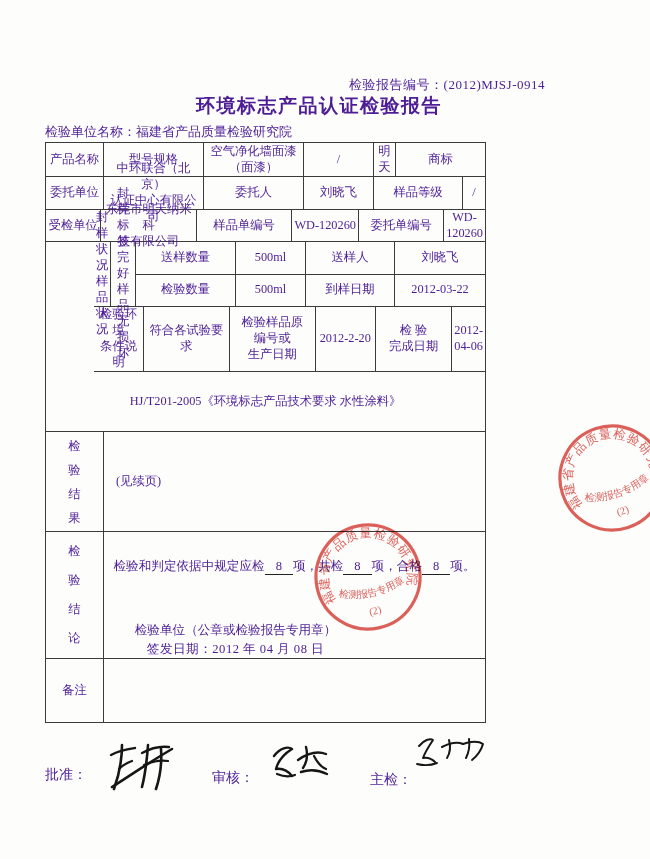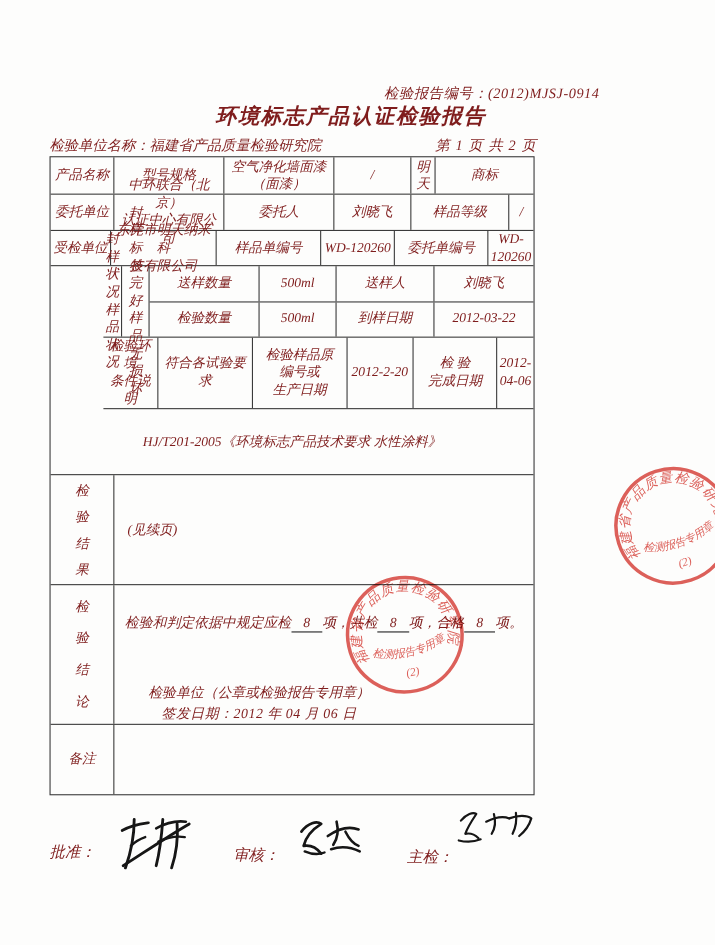--- a/index.html
+++ b/index.html
@@ -1,18 +1,18 @@
 <!DOCTYPE html>
 <html><head>
 <meta charset="utf-8">
 <style>
   * { margin:0; padding:0; box-sizing:border-box; }
   html,body { width:650px; height:859px; }
   body { font-family:"Liberation Serif","DejaVu Serif",serif; background:#ffffff; overflow:hidden; }
-  .page { position:relative; width:650px; height:859px; background:#fdfdfc; color:#7f1d1d;font-style:italic; }
+  .page { position:relative; width:650px; height:859px; background:#fdfdfc; color:#4c1d95; }
 
   
   .report-no { position:absolute; top:76px; left:0; width:545px; text-align:right;
                font-size:13px; letter-spacing:.5px; }
   .doc-title { position:absolute; top:93px; left:0; width:638px; text-align:center;
                font-size:19px; font-weight:bold; letter-spacing:1.5px; }
   .subheader { position:absolute; top:123px; left:45px; width:507px; display:flex;
                justify-content:space-between; font-size:13px; }
   .subheader .pageinfo { padding-right:64px; letter-spacing:1px; }
 
@@ -63,21 +63,20 @@
 </style>
 </head>
 <body>
 
 <div class="page">
 
   <div class="report-no"><span>检验报告编号：</span><span>(2012)MJSJ-0914</span></div>
   <div class="doc-title">环境标志产品认证检验报告</div>
   <div class="subheader">
     <span>检验单位名称：福建省产品质量检验研究院</span>
-    <span class="pageinfo">第 1 页 共 2 页</span>
   </div>
 
   <div class="tbl">
 
     <div class="row h34">
       <div class="cell c1">产品名称</div>
       <div class="cell c3">型号规格</div>
       <div class="cell c2">空气净化墙面漆
 （面漆）</div>
       <div class="cell c4">/</div>
@@ -152,21 +151,21 @@
     </div>
 
     <div class="row h127">
       <div class="cell c1 vlabel vlabel2">检
 验
 结
 论</div>
       <div class="concl">
         <div class="l1"><span>检验和判定依据中规定应检</span><span class="blank">8</span><span>项，共检</span><span class="blank">8</span><span>项，合格</span><span class="blank">8</span><span>项。</span></div>
         <div class="l2">检验单位（公章或检验报告专用章）</div>
-        <div class="l3">签发日期：2012 年 04 月 06 日</div>
+        <div class="l3">签发日期：2012 年 04 月 08 日</div>
       </div>
     </div>
 
     <div class="row h63">
       <div class="cell c1">备注</div>
       <div class="cell wide"></div>
     </div>
 
   </div>
 

